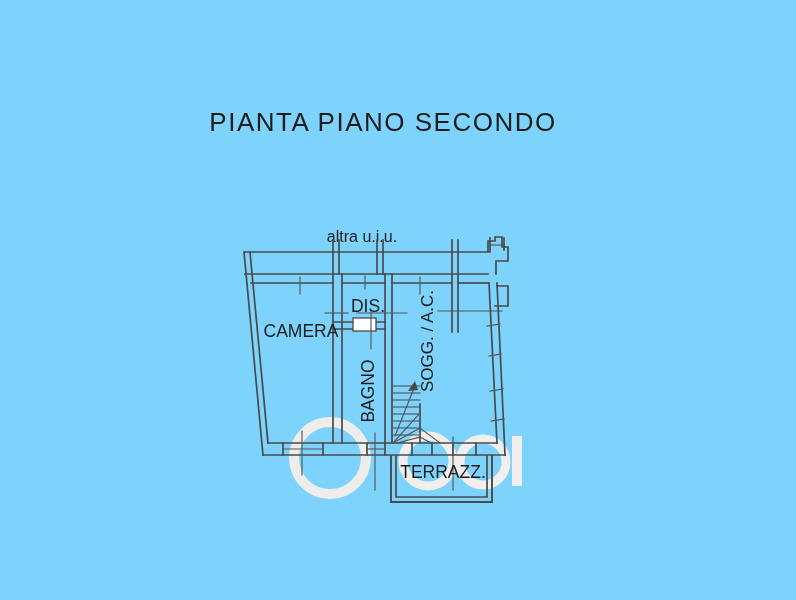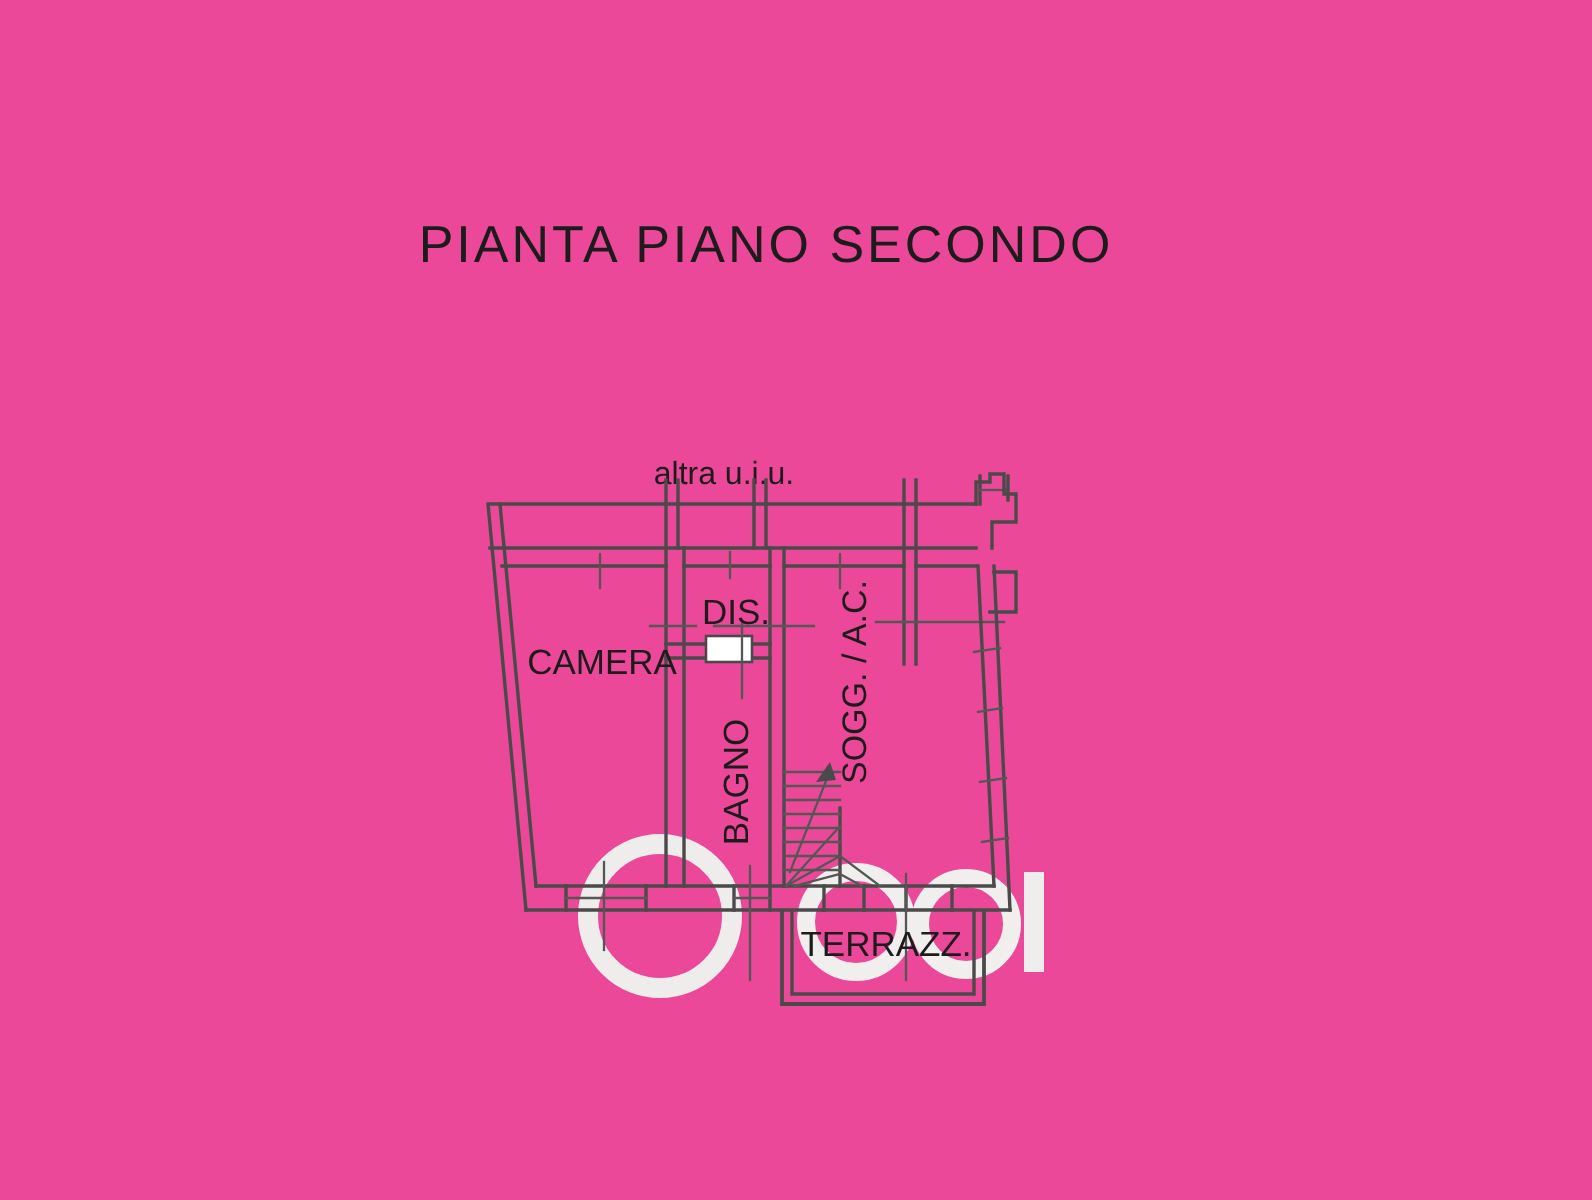--- a/index.html
+++ b/index.html
@@ -1,17 +1,17 @@
 <!DOCTYPE html>
 <html><head>
 <meta charset="utf-8">
 <style>
   html,body{margin:0;padding:0;background:#ffffff;}
   .canvas{
-    width:796px;height:600px;background:#ec4899;position:relative;overflow:hidden;
+    width:796px;height:600px;background:#7dd3fc;position:relative;overflow:hidden;
     font-family:"Liberation Sans", sans-serif;
   }
   svg{display:block;}
   
   .w{stroke:#4a4a4a;stroke-width:1.7;fill:none;stroke-linecap:square;}
   .t{stroke:#565656;stroke-width:1.15;fill:none;stroke-linecap:square;}
   .k{stroke:#4a4a4a;stroke-width:1.9;fill:none;stroke-linecap:square;}
   .door{fill:#ffffff;stroke:#4a4a4a;stroke-width:1.3;}
   .arrow{fill:#4a4a4a;stroke:none;}
   .wm{fill:none;}

